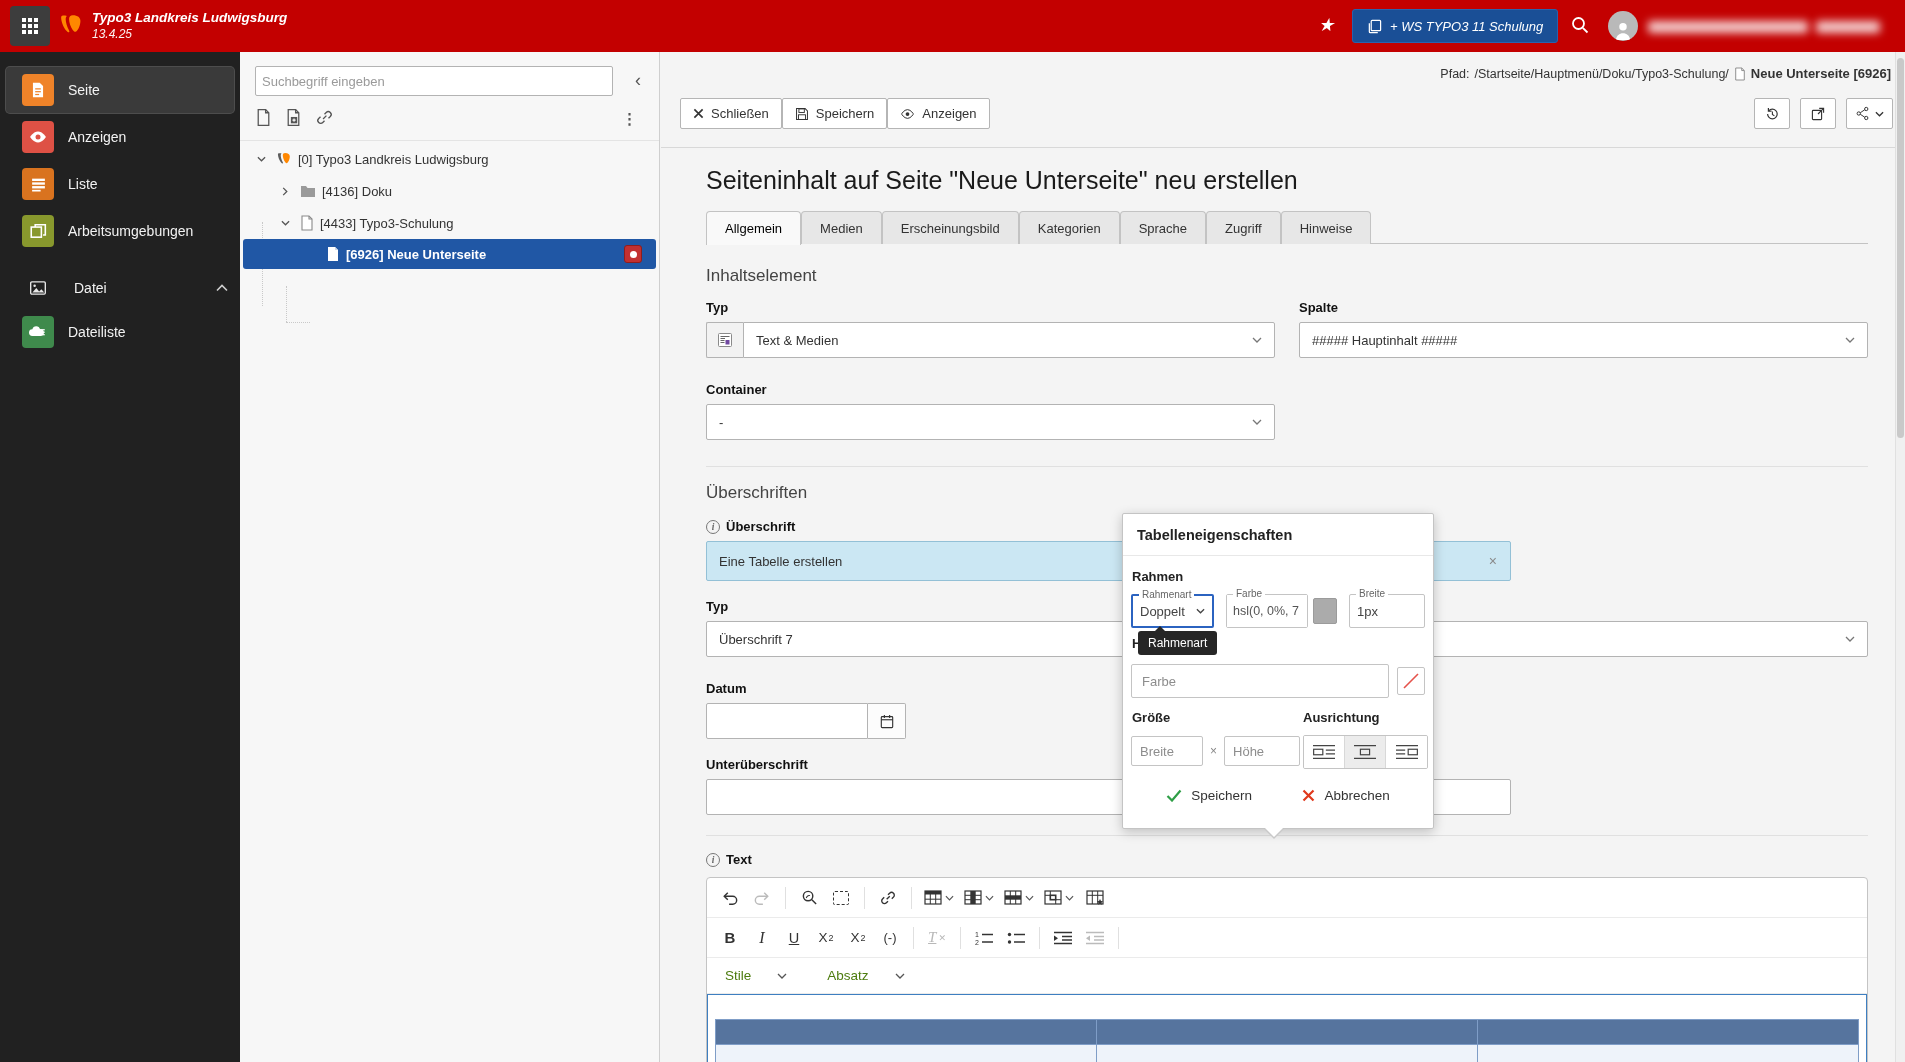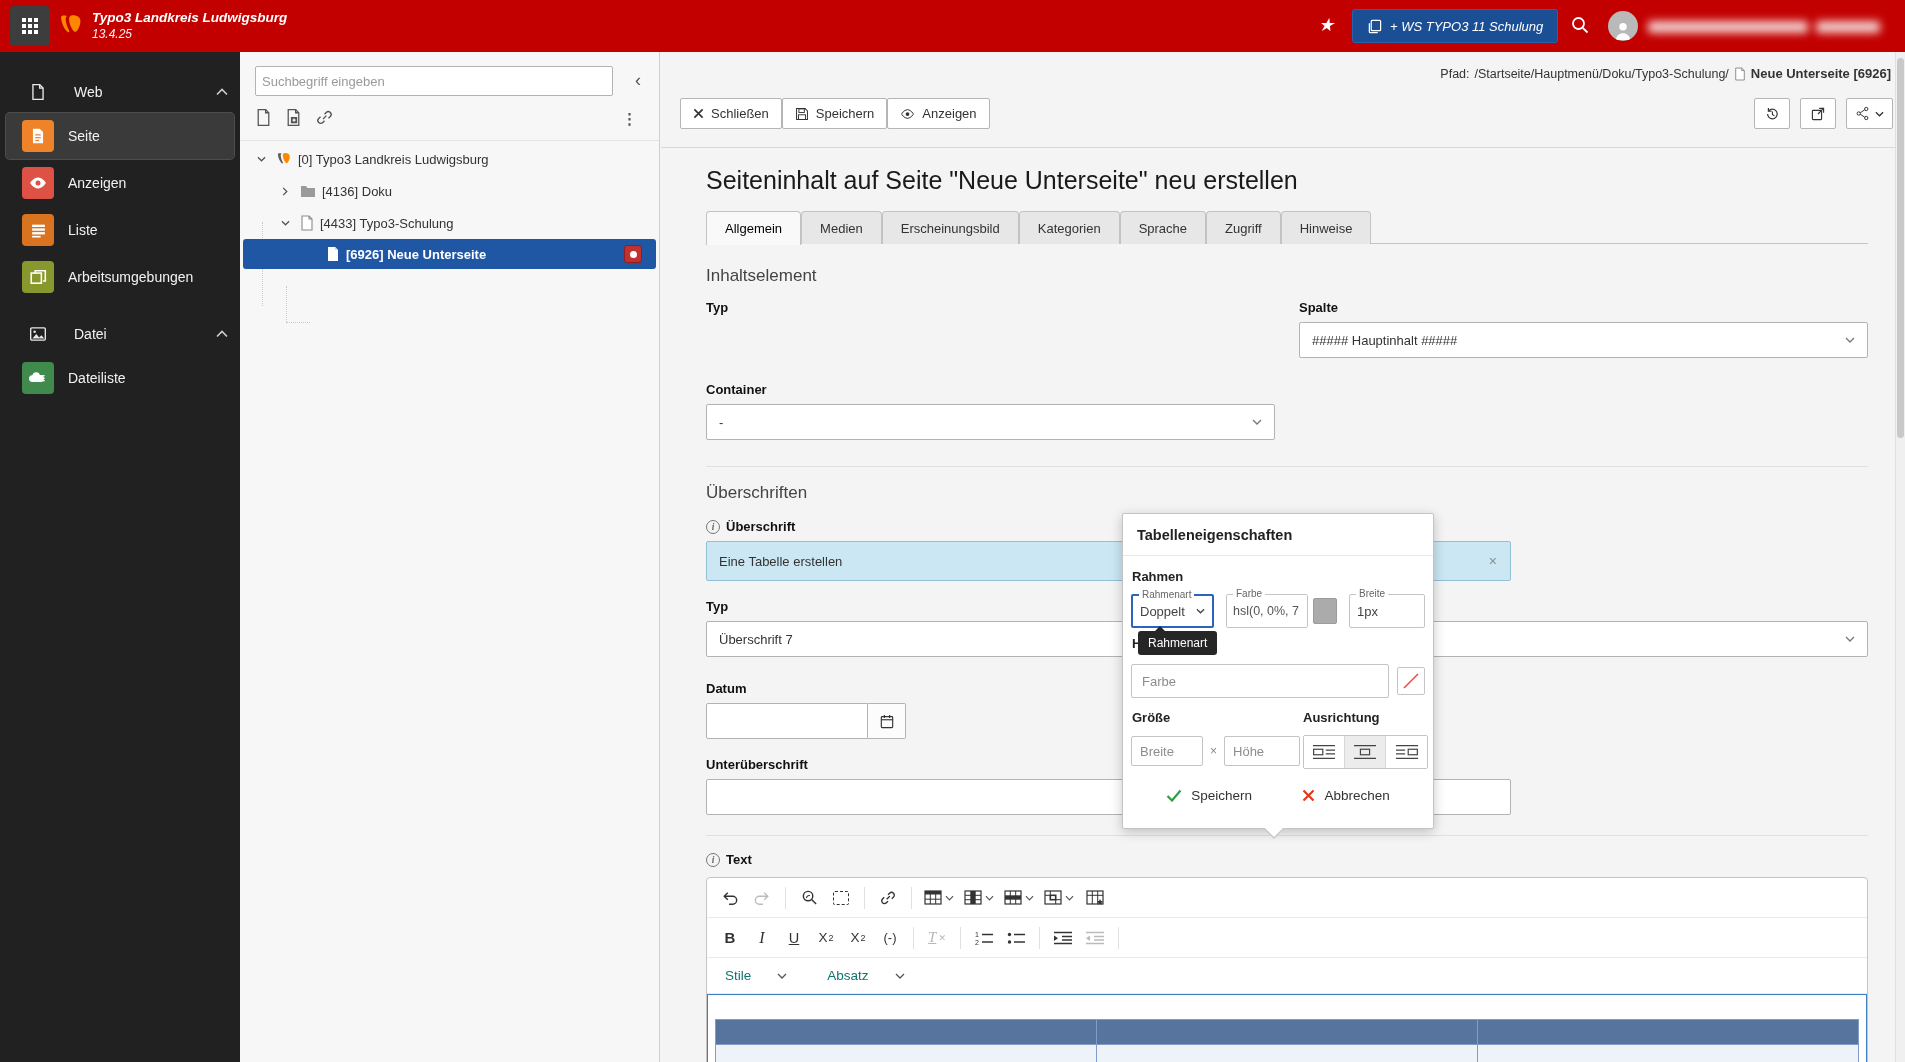--- a/index.html
+++ b/index.html
@@ -79,21 +79,21 @@
   .dategroup input { flex:1; border-radius:2px 0 0 2px; }
   .dategroup .calbtn { width:38px; height:36px; border:1px solid #b3b3b3; border-left:none; border-radius:0 2px 2px 0; background:#fcfcfc; display:flex; align-items:center; justify-content:center; cursor:pointer; }
 
   
   .rte { margin-top:10px; border:1px solid #c4c4c4; border-radius:4px 4px 0 0; background:#fff; }
   .rte-row { display:flex; align-items:center; height:40px; padding:0 8px; border-bottom:1px solid #ebebeb; gap:2px; }
   .rte-row.last { height:36px; }
   .tbtn { min-width:30px; height:30px; border-radius:3px; display:flex; align-items:center; justify-content:center; color:#333; cursor:pointer; gap:3px; padding:0 4px; }
   .tbtn.disabled { color:#b8b8b8; }
   .tsep { width:1px; height:22px; background:#e0e0e0; margin:0 6px; }
-  .ddbtn { display:flex; align-items:center; gap:26px; padding:0 10px; height:30px; cursor:pointer; font-size:13.5px; color:#0f766e; border-radius:3px; }
+  .ddbtn { display:flex; align-items:center; gap:26px; padding:0 10px; height:30px; cursor:pointer; font-size:13.5px; color:#4d7c0f; border-radius:3px; }
   .rte-content { border:1.5px solid #3e7fc1; border-top:1.5px solid #3e7fc1; background:#fff; height:254px; padding:24px 7px 7px 7px; }
   table.ck-tbl { width:100%; border-collapse:collapse; }
   table.ck-tbl td { border:1px solid #7f9dc7; height:23px; }
   table.ck-tbl tr.hd td { background:#56749e; height:25px; }
   table.ck-tbl tr.r2 td { background:#eef3fa; }
   table.ck-tbl tr.r3 td { background:#d9e4f2; }
 
   
   .popup { position:absolute; left:1122px; top:513px; width:312px; height:316px; background:#fff; border:1px solid #c4c4c4; border-radius:2px; box-shadow:0 3px 12px rgba(0,0,0,.22); z-index:50; }
   .popup::after { content:""; position:absolute; left:142px; bottom:-9px; border-left:9px solid transparent; border-right:9px solid transparent; border-top:9px solid #fff; }
@@ -173,32 +173,20 @@
     <svg width="22" height="22" viewBox="0 0 20 20">
         <circle cx="10" cy="7" r="3.4" fill="#fff"></circle>
         <path d="M3.5 19c.6-4 3.2-6 6.5-6s5.9 2 6.5 6z" fill="#fff"></path>
       </svg>
   </div>
   <div class="redact" style="left:1648px; width:160px;"></div>
   <div class="redact" style="left:1816px; width:64px;"></div>
 </div>
 
 <div class="sidebar">
-  <div class="side-header">
-    <span class="hicon">
-      <svg width="18" height="18" viewBox="0 0 16 16">
-          <path d="M3.5 1.5h6l3 3v10h-9z" fill="none" stroke="#e8e8e8" stroke-width="1.2"></path>
-          <path d="M9.5 1.5v3h3" fill="none" stroke="#e8e8e8" stroke-width="1.2"></path>
-        </svg>
-    </span>
-    <span class="grow">Web</span>
-    <svg width="12" height="8" viewBox="0 0 12 8">
-        <path d="M1 6.5L6 1.5l5 5" fill="none" stroke="#cfcfcf" stroke-width="1.6"></path>
-      </svg>
-  </div>
 
   <div class="side-item active">
     <span class="mi" style="background:#ef8329;">
       <svg width="18" height="18" viewBox="0 0 16 16">
           <path d="M3.5 1.5h6l3 3v10h-9z" fill="#fff"></path>
           <line x1="5.5" y1="7" x2="10.5" y2="7" stroke="#ef8329" stroke-width="1.1"></line>
           <line x1="5.5" y1="9.5" x2="10.5" y2="9.5" stroke="#ef8329" stroke-width="1.1"></line>
           <line x1="5.5" y1="12" x2="9" y2="12" stroke="#ef8329" stroke-width="1.1"></line>
         </svg>
     </span>
@@ -429,20 +417,38 @@
       <div class="tab">Sprache</div>
       <div class="tab">Zugriff</div>
       <div class="tab">Hinweise</div>
     </div>
 
     <div class="sect-h">Inhaltselement</div>
 
     <div class="row3">
       <div>
         <div class="flabel">Typ</div>
+        <div class="igroup">
+          <span class="ibox">
+            <svg width="16" height="16" viewBox="0 0 16 16">
+                <rect x="1.5" y="1.5" width="13" height="13" rx="1" fill="#fff" stroke="#8a8a8a"></rect>
+                <line x1="3.5" y1="4.5" x2="12.5" y2="4.5" stroke="#666"></line>
+                <line x1="3.5" y1="6.5" x2="8" y2="6.5" stroke="#666"></line>
+                <rect x="8.5" y="8" width="4" height="4.5" fill="#7048a0"></rect>
+                <line x1="3.5" y1="8.5" x2="7.5" y2="8.5" stroke="#666"></line>
+                <line x1="3.5" y1="10.5" x2="7.5" y2="10.5" stroke="#666"></line>
+              </svg>
+          </span>
+          <div class="select">
+            <span>Text &amp; Medien</span>
+            <svg width="10" height="6" viewBox="0 0 10 6">
+                <path d="M1 1l4 4 4-4" fill="none" stroke="#777" stroke-width="1.3"></path>
+              </svg>
+          </div>
+        </div>
       </div>
       <div>
         <div class="flabel">Spalte</div>
         <div class="select">
           <span>##### Hauptinhalt #####</span>
           <svg width="10" height="6" viewBox="0 0 10 6">
               <path d="M1 1l4 4 4-4" fill="none" stroke="#777" stroke-width="1.3"></path>
             </svg>
         </div>
       </div>

